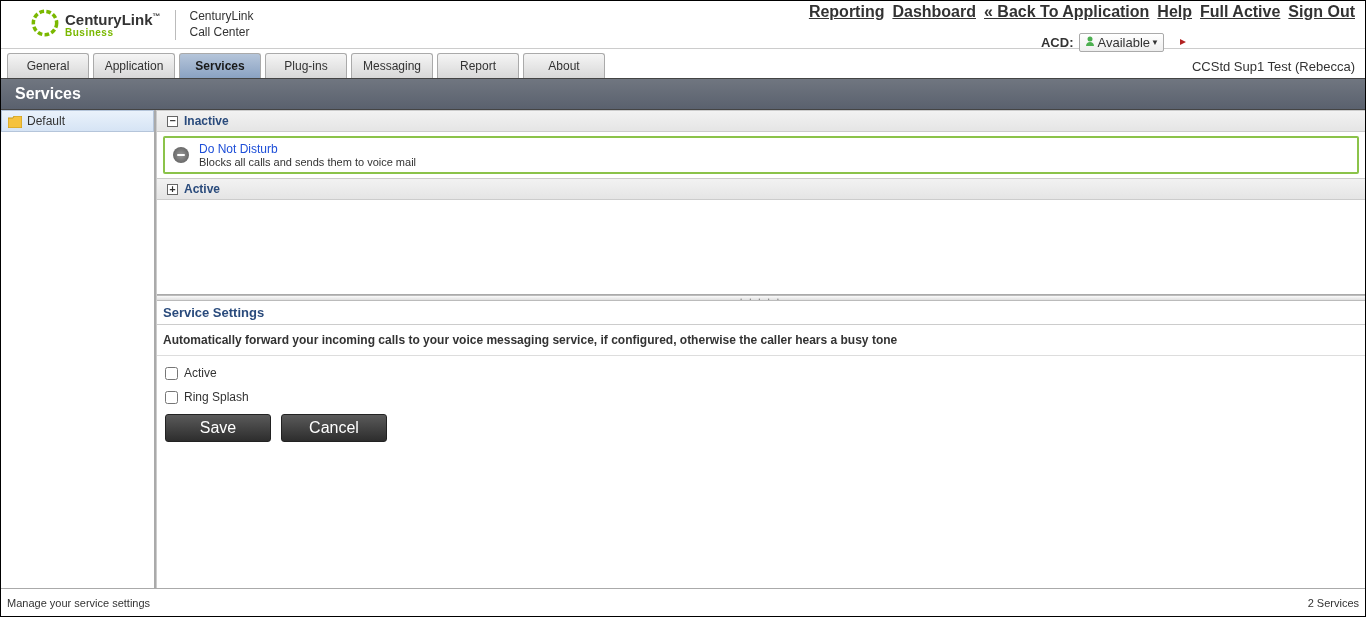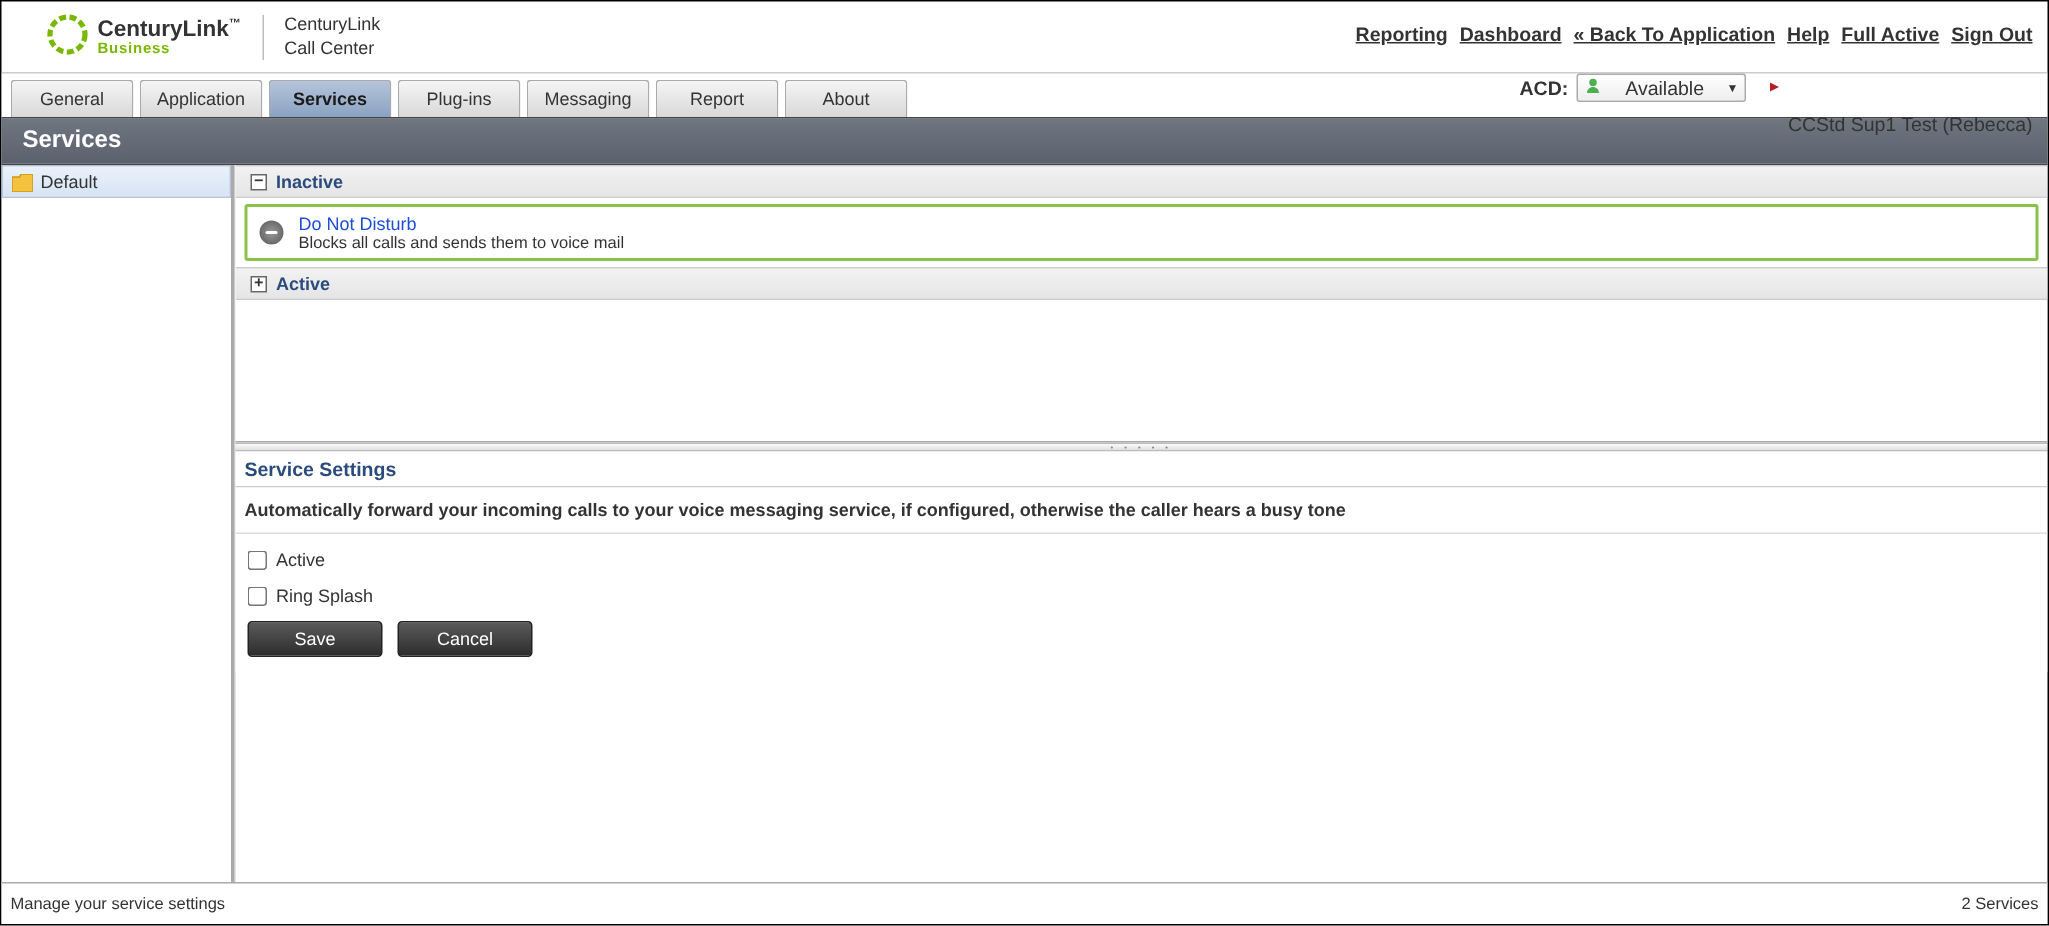--- a/index.html
+++ b/index.html
@@ -8,26 +8,26 @@
   
   .header { height: 48px; border-bottom: 1px solid #ccc; display: flex; align-items: center; padding: 0 10px 0 30px; position: relative; }
   .logo-wrap { display: flex; align-items: center; gap: 6px; }
   .logo-text { display: flex; flex-direction: column; line-height: 1; }
   .logo-main { font-weight: bold; font-size: 15px; color: #333; }
   .logo-main sup { font-size: 8px; }
   .logo-sub { font-size: 10px; color: #7ab800; font-weight: bold; letter-spacing: 0.5px; margin-top: 1px; }
   .brand-sep { width: 1px; height: 30px; background: #bbb; margin: 0 14px; }
   .app-name { font-size: 12px; color: #333; line-height: 1.3; }
 
-  .top-links { position: absolute; top: 14px; right: 10px; display: flex; gap: 8px; font-size: 13px; }
+  .top-links { position: absolute; top: 2px; right: 10px; display: flex; gap: 8px; font-size: 16px; }
   .top-links a { color: #333; font-weight: bold; text-decoration: underline; cursor: pointer; }
 
-  .acd-row { position: absolute; top: 26px; right: 10px; display: flex; align-items: center; gap: 6px; font-size: 13px; }
+  .acd-row { position: absolute; top: 10px; right: 10px; display: flex; align-items: center; gap: 6px; font-size: 13px; }
   .acd-label { color: #333; font-weight: bold; }
-  .acd-select { border: 1px solid #aaa; border-radius: 2px; padding: 1px 4px; display: inline-flex; align-items: center; gap: 15px; cursor: pointer; background: linear-gradient(#fff,#eee); }
+  .acd-select { border: 1px solid #aaa; border-radius: 2px; padding: 1px 4px; display: inline-flex; align-items: center; gap: 1px; cursor: pointer; background: linear-gradient(#fff,#eee); }
   .dropdown-caret { font-size: 8px; }
   .user-name { color: #333; font-weight: normal; margin-top: 48px; }
 
   
   .tabs { display: flex; padding: 4px 6px 0; background: #fff; gap: 4px; }
   .tab { min-width: 82px; text-align: center; padding: 5px 10px; font-size: 12px; color: #333; background: linear-gradient(#f5f5f5, #d8d8d8); border: 1px solid #aaa; border-bottom: none; border-radius: 3px 3px 0 0; cursor: pointer; }
   .tab.active { background: linear-gradient(#b5c5da, #8aa2c2); font-weight: bold; color: #1a1a1a; }
 
   
   .section-header { background: linear-gradient(#707680, #5a616e); color: #fff; font-weight: bold; font-size: 16px; padding: 6px 14px; border-top: 1px solid #444; border-bottom: 1px solid #444; }
@@ -54,21 +54,21 @@
   .list-area { height: 185px; border-bottom: 1px solid #aaa; overflow: hidden; background: #fff;}
   .splitter { height: 6px; background: linear-gradient(#fafafa,#e0e0e0); border-top: 1px solid #bbb; border-bottom: 1px solid #bbb; text-align: center; font-size: 5px; color: #888; letter-spacing: 3px; cursor: row-resize; }
 
   .settings-title { font-weight: bold; color: #2a4b7c; font-size: 13px; padding: 4px 6px; border-bottom: 1px solid #ccc; background: #fff; }
   .settings-desc { font-weight: bold; font-size: 12px; padding: 8px 6px; border-bottom: 1px solid #ddd; background: #fff; }
   .settings-body { padding: 10px 8px; background: #fff; }
   .chk-row { display: flex; align-items: center; gap: 6px; margin-bottom: 10px; font-size: 12px; }
   .chk-row input { width: 13px; height: 13px; }
 
   .btn-row { display: flex; gap: 10px; margin-top: 4px; }
-  .btn { width: 90px; padding: 4px 0; background: linear-gradient(#5a5a5a, #2d2d2d); color: #fff; border: 1px solid #222; border-radius: 3px; text-align: center; font-size: 12px; cursor: pointer; }
+  .btn { width: 106px; padding: 4px 0; background: linear-gradient(#5a5a5a, #2d2d2d); color: #fff; border: 1px solid #222; border-radius: 3px; text-align: center; font-size: 16px; cursor: pointer; }
 
   
   .status-bar { position: absolute; bottom: 0; left: 0; right: 0; height: 28px; border-top: 1px solid #aaa; background: #fff; display: flex; justify-content: space-between; align-items: center; padding: 0 6px; font-size: 11px; color: #333;}
   .wrapper { position: relative; height: 100%; border-radius: 32px; }
 </style>
 </head>
 <body>
 <div class="wrapper">
 
 <div class="header">

